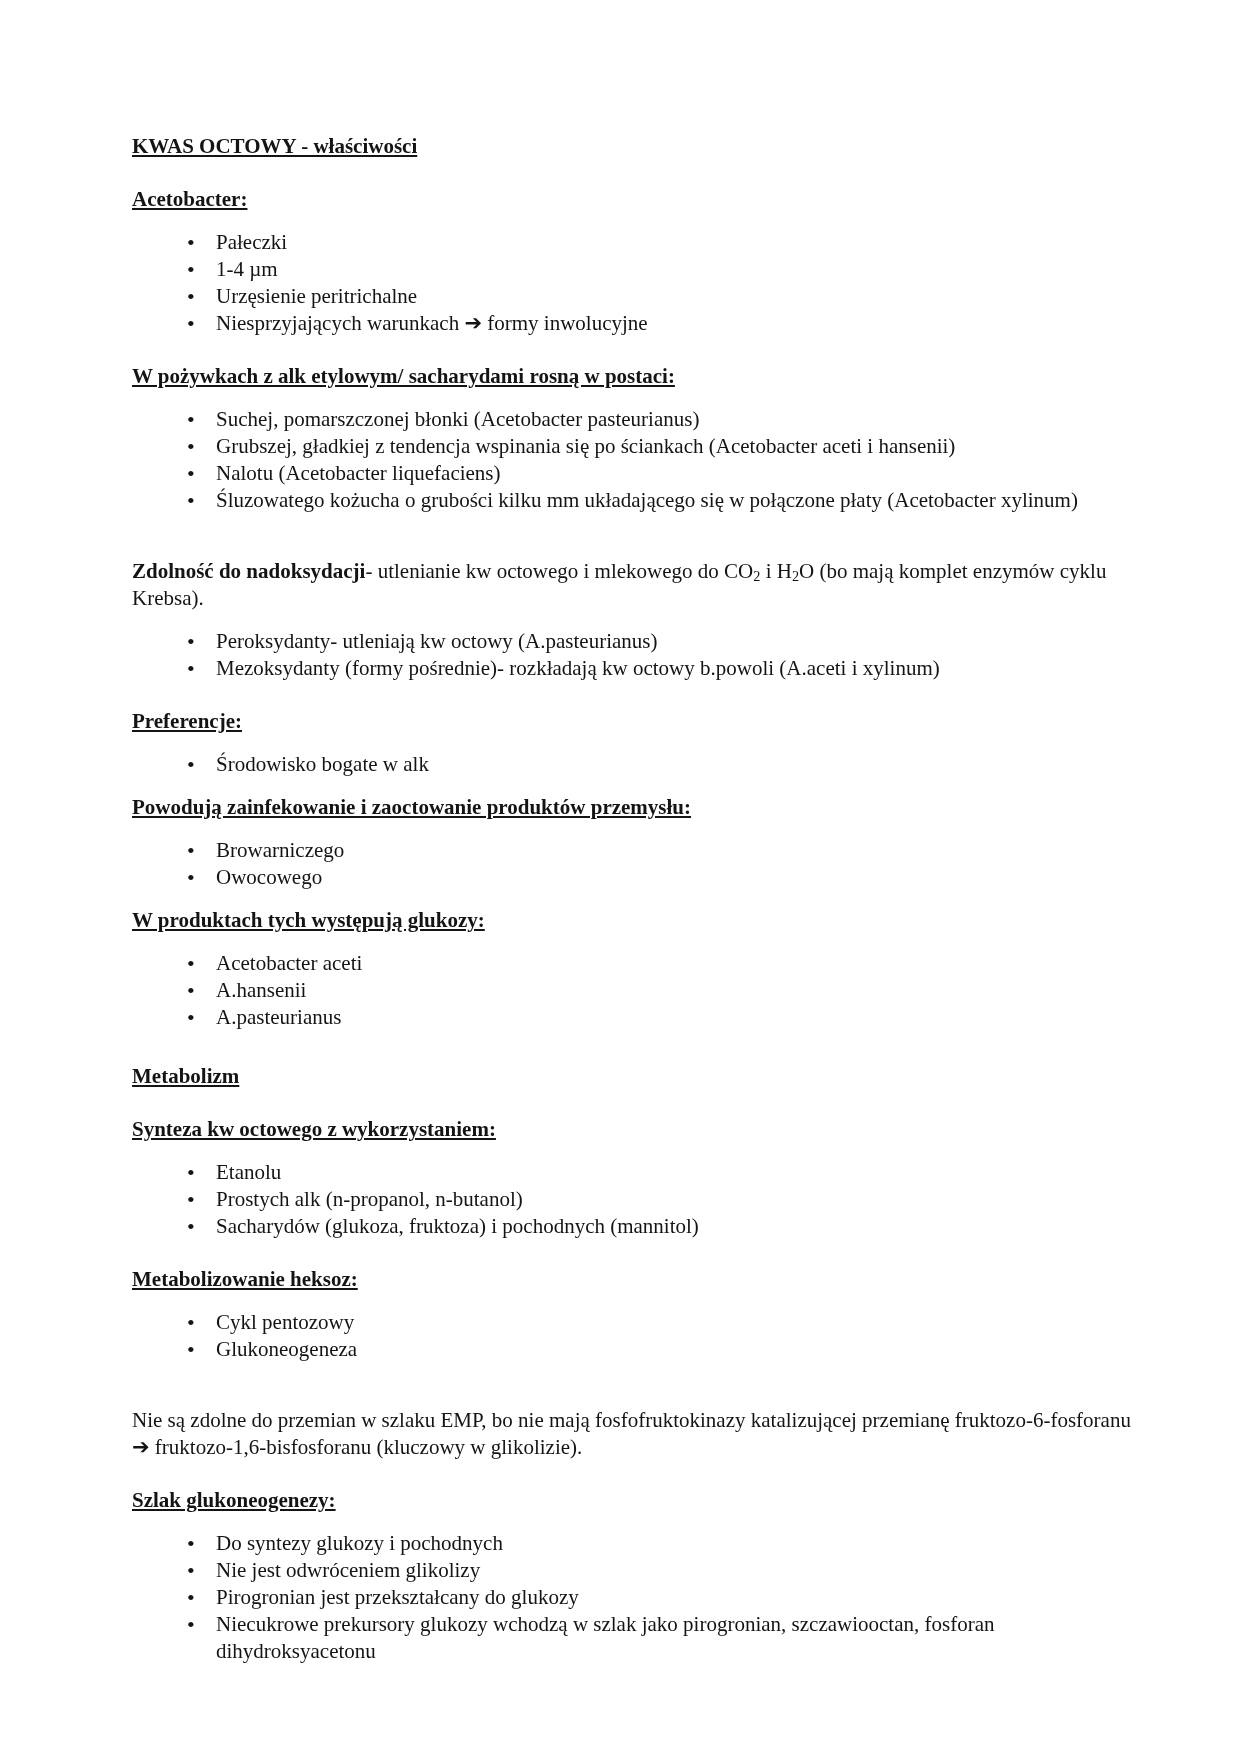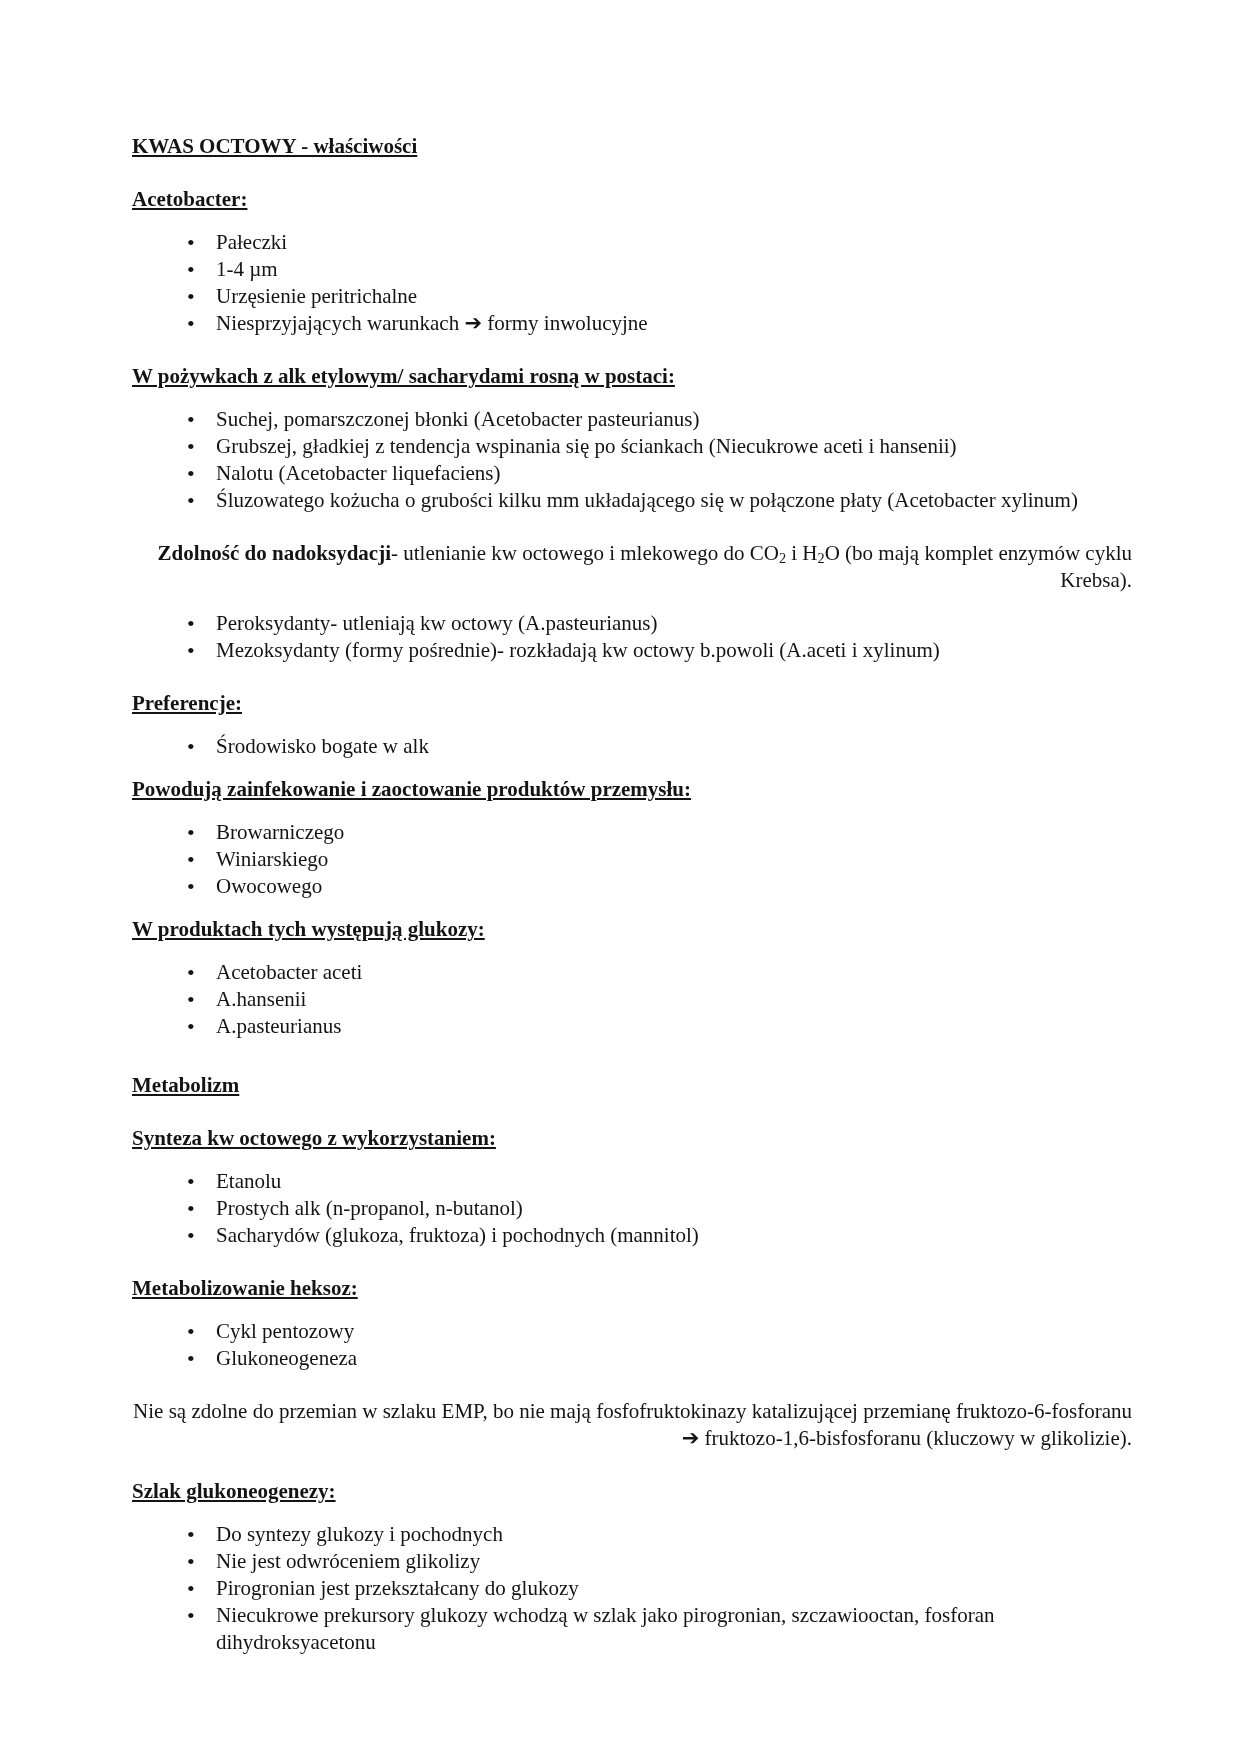--- a/index.html
+++ b/index.html
@@ -32,22 +32,21 @@
     text-decoration: underline;
     margin-top: 32px;
   }
   .b-heading {
     font-weight: bold;
     margin-top: 26px;
     text-decoration: underline;
   }
   .b-heading.tight { margin-top: 8px; }
   .b-para {
-    margin-top: 26px;
-    text-align: right;
+    margin-top: 44px;
   }
   ul.b-list {
     margin: 16px;
     padding: 0;
     list-style: none;
   }
   li.bullet-item {
     position: relative;
     padding-left: 68px;
   }
@@ -74,37 +73,36 @@
       <div class="b-heading">Acetobacter:</div>
       <ul class="b-list">
         <li class="bullet-item">Pałeczki</li>
         <li class="bullet-item">1-4 µm</li>
         <li class="bullet-item">Urzęsienie peritrichalne</li>
         <li class="bullet-item">Niesprzyjających warunkach ➔ formy inwolucyjne</li>
       </ul>
       <div class="b-heading">W pożywkach z alk etylowym/ sacharydami rosną w postaci:</div>
       <ul class="b-list">
         <li class="bullet-item">Suchej, pomarszczonej błonki (Acetobacter pasteurianus)</li>
-        <li class="bullet-item">Grubszej, gładkiej z tendencja wspinania się po ściankach (Niecukrowe aceti i hansenii)</li>
+        <li class="bullet-item">Grubszej, gładkiej z tendencja wspinania się po ściankach (Acetobacter aceti i hansenii)</li>
         <li class="bullet-item">Nalotu (Acetobacter liquefaciens)</li>
         <li class="bullet-item">Śluzowatego kożucha o grubości kilku mm układającego się w połączone płaty (Acetobacter xylinum)</li>
       </ul>
       <div class="b-para"><strong>Zdolność do nadoksydacji</strong><span>- utlenianie kw octowego i mlekowego do CO</span><sub>2</sub><span> i H</span><sub>2</sub><span>O (bo mają komplet enzymów cyklu Krebsa).</span></div>
       <ul class="b-list">
         <li class="bullet-item">Peroksydanty- utleniają kw octowy (A.pasteurianus)</li>
         <li class="bullet-item">Mezoksydanty (formy pośrednie)- rozkładają kw octowy b.powoli (A.aceti i xylinum)</li>
       </ul>
       <div class="b-heading">Preferencje:</div>
       <ul class="b-list">
         <li class="bullet-item">Środowisko bogate w alk</li>
       </ul>
       <div class="b-heading tight">Powodują zainfekowanie i zaoctowanie produktów przemysłu:</div>
       <ul class="b-list">
         <li class="bullet-item">Browarniczego</li>
-        <li class="bullet-item">Winiarskiego</li>
         <li class="bullet-item">Owocowego</li>
       </ul>
       <div class="b-heading tight">W produktach tych występują glukozy:</div>
       <ul class="b-list">
         <li class="bullet-item">Acetobacter aceti</li>
         <li class="bullet-item">A.hansenii</li>
         <li class="bullet-item">A.pasteurianus</li>
       </ul>
       <div class="b-title">Metabolizm</div>
       <div class="b-heading">Synteza kw octowego z wykorzystaniem:</div>

